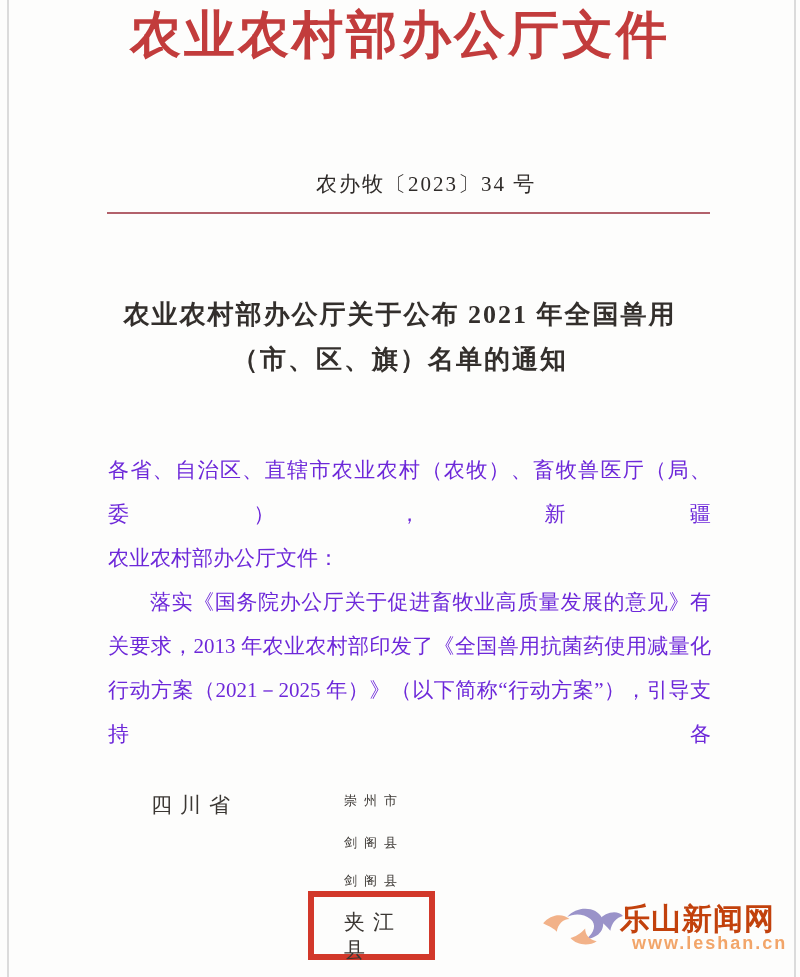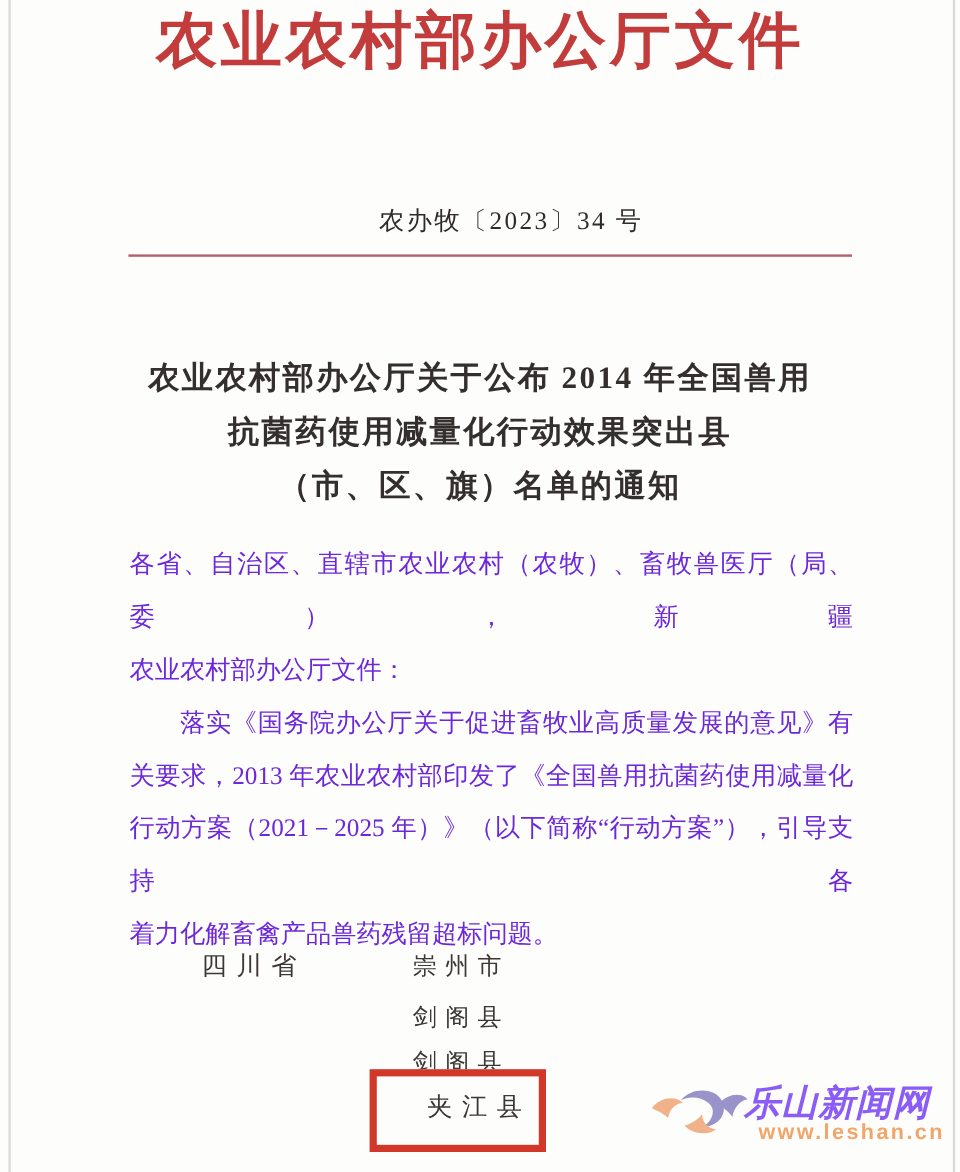--- a/index.html
+++ b/index.html
@@ -65,58 +65,55 @@
   .line { white-space: nowrap; }
   .line.fill { white-space: normal; text-align: justify; text-align-last: justify; }
   .line.indent { text-indent: 2em; }
 
   .province {
     position: absolute;
     top: 791px; left: 151px;
     font-size: 21px;
     letter-spacing: 8px;
     color: #3b3733;
-    margin-left: 17px;
   }
   .county {
     position: absolute;
     left: 344px;
-    font-size: 20px;
+    font-size: 13px;
     letter-spacing: 7px;
     color: #3b3733;
   }
   .county-1 { top: 792px; }
   .county-2 { top: 834px; }
   .county-3 { top: 872px; }
   .county-box {
     position: absolute;
     left: 308px; top: 891px;
-    width: 147px; height: 69px;
+    width: 127px; height: 69px;
     box-sizing: border-box;
     border: 6px solid #d2382a;
     background: #fdfdfc;
-    padding-left: 12px;
   }
   .county-box span {
     display: block;
     padding: 11px 0 0 30px;
     font-size: 21px;
     letter-spacing: 8px;
     color: #3b3733;
   }
 
   .watermark { position: absolute; left: 540px; top: 897px; width: 250px; height: 62px; }
   .wm-logo { position: absolute; left: 0; top: 4px; }
   .wm-name {
     position: absolute; left: 80px; top: 2px;
     font-size: 30px;
     font-weight: 600;
-    font-style: italic;
     letter-spacing: 1px;
-    color: #8b5cf6;
+    color: #c2410c;
     white-space: nowrap;
   }
   .wm-url {
     position: absolute; left: 92px; top: 36px;
     font-family: "Liberation Sans", "DejaVu Sans", sans-serif;
     font-size: 18px;
     font-weight: 700;
     letter-spacing: 2px;
     color: #f2a569;
     white-space: nowrap;
@@ -129,32 +126,30 @@
   <div class="edge edge-left"></div>
   <div class="edge edge-right"></div>
 
   <h1 class="red-head">农业农村部办公厅文件</h1>
 
   <div class="docnum">农办牧〔2023〕34 号</div>
 
   <div class="red-rule"></div>
 
   <div class="doc-title">
-    <div class="t-line">农业农村部办公厅关于公布 2014 年全国兽用</div>
-    <div class="t-line">抗菌药使用减量化行动效果突出县</div>
+    <div class="t-line">农业农村部办公厅关于公布 2021 年全国兽用</div>
     <div class="t-line">（市、区、旗）名单的通知</div>
   </div>
 
   <div class="body-text">
     <div class="line fill">各省、自治区、直辖市农业农村（农牧）、畜牧兽医厅（局、委），新疆</div>
     <div class="line">农业农村部办公厅文件：</div>
     <div class="line fill indent">落实《国务院办公厅关于促进畜牧业高质量发展的意见》有</div>
     <div class="line fill">关要求，2013 年农业农村部印发了《全国兽用抗菌药使用减量化</div>
     <div class="line fill">行动方案（2021－2025 年）》（以下简称“行动方案”），引导支持各</div>
-    <div class="line">着力化解畜禽产品兽药残留超标问题。</div>
   </div>
 
   <div class="province">四川省</div>
 
   <div class="county county-1">崇州市</div>
   <div class="county county-2">剑阁县</div>
   <div class="county county-3">剑阁县</div>
 
   <div class="county-box">
     <span>夹江县</span>

